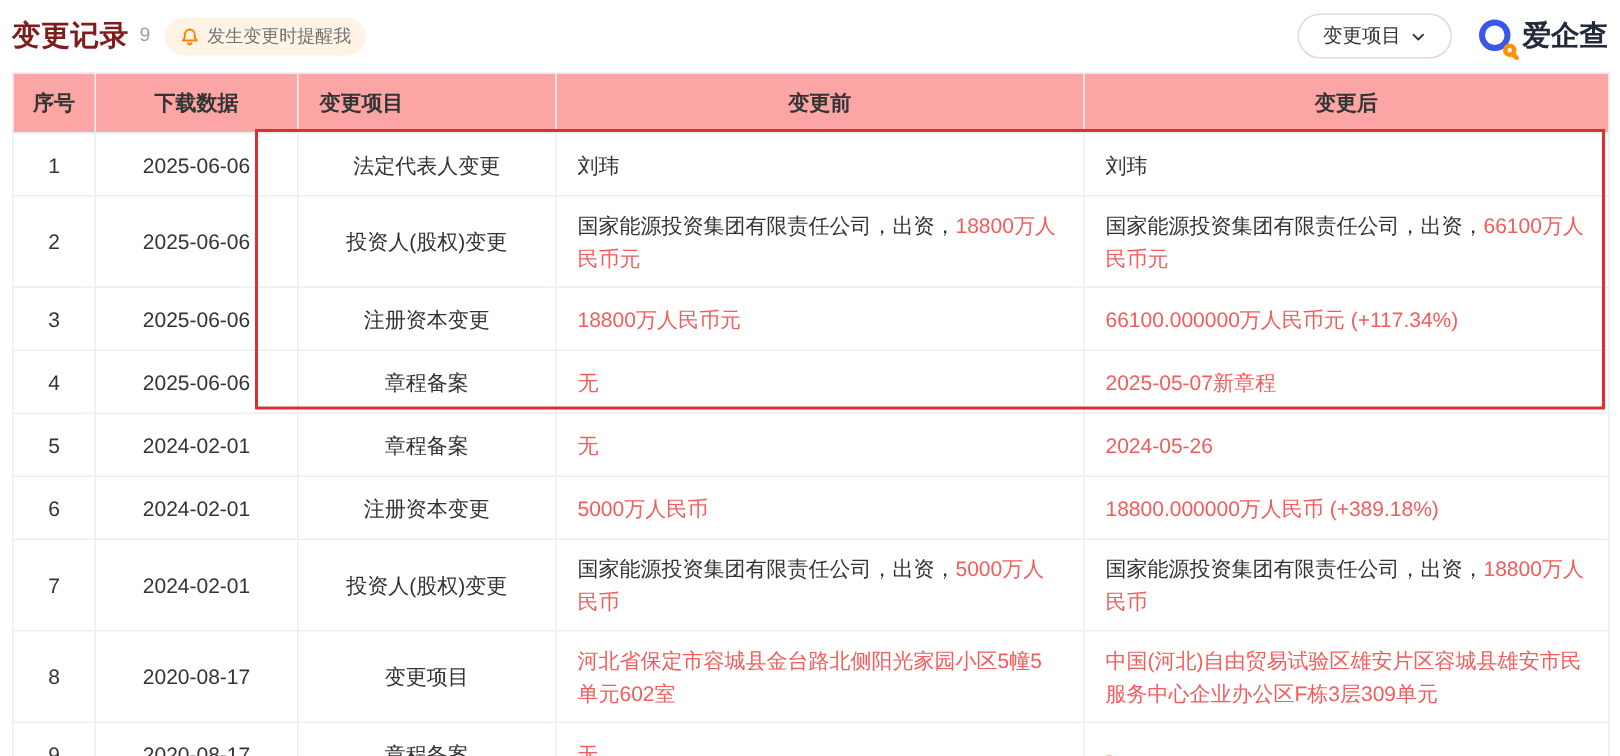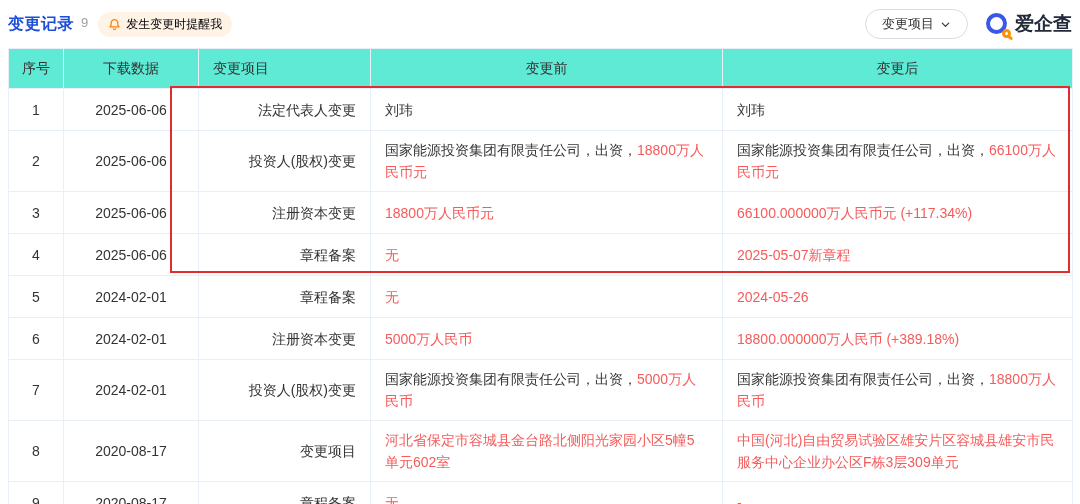--- a/index.html
+++ b/index.html
@@ -2,45 +2,45 @@
 <html><head>
 <meta charset="utf-8">
 <style>
   * { margin:0; padding:0; box-sizing:border-box; }
   html,body { width:1080px; height:504px; background:#fff;
     font-family:"Liberation Sans", sans-serif; color:#333; overflow:hidden; }
   .page { position:relative; width:1080px; height:504px; padding:8px 8px 0; }
 
   
   .topbar { display:flex; align-items:center; height:32px; }
-  .title { font-size:16px; font-weight:bold; color:#1d4ed8; letter-spacing:.5px; }
+  .title { font-size:19px; font-weight:bold; color:#7f1d1d; letter-spacing:.5px; }
   .count { font-size:13px; color:#9aa0a6; margin:0 10px 0 7px; position:relative; top:-2px; }
   .remind-pill { display:inline-flex; align-items:center; gap:5px; background:#fff3e6;
-    color:#000000; font-size:12px; padding:4px 10px; border-radius:13px; cursor:pointer; }
+    color:#737373; font-size:12px; padding:4px 10px; border-radius:13px; cursor:pointer; }
   .spacer { flex:1; }
   .pill-btn { display:inline-flex; align-items:center; gap:6px; background:#fff;
     border:1px solid #d8dce3; border-radius:16px; height:30px; padding:0 16px;
     font-size:13px; color:#333; margin-left:14px; cursor:pointer; }
   .brand { display:inline-flex; align-items:center; gap:5px; margin-left:18px; }
   .logo-ico { position:relative; width:24px; height:24px; }
   .logo-outer { position:absolute; left:0; top:1px; width:21px; height:21px;
     border:4px solid #3a57e8; border-radius:50%; }
   .logo-inner { position:absolute; right:-1px; bottom:-2px; width:9px; height:9px;
     border:3px solid #ff9100; border-radius:50%; background:#fff; }
   .logo-tail { position:absolute; right:-3px; bottom:-3px; width:6px; height:3px;
     background:#ff9100; border-radius:2px; transform:rotate(40deg); }
   .brand-name { font-size:19px; font-weight:bold; color:#232b3a;text-align:center; }
 
   
   table { width:1064px; margin-top:8px; border-collapse:collapse; table-layout:fixed; }
   th, td { border:1px solid #e9eff7; font-size:14px; }
-  thead th { background:#5eead4; height:40px; font-weight:normal; color:#333; text-align:center; }
+  thead th { background:#fca5a5; height:40px; font-weight:bold; color:#333; text-align:center; }
   td { background:#fff; height:42px; padding:8px 14px; line-height:22px; vertical-align:middle; }
   td.c-no, td.c-date { text-align:center; padding:8px 4px; }
-  th.w-item, td.c-item { text-align:right; }
+  th.w-item, td.c-item { text-align:center; }
   td.c-item { padding-left:14px; }
   thead th.w-item { text-align:left; padding-left:14px; }
   .red { color:#f55b5b; }
 
   
   .highlight-box { position:absolute; left:170px; top:86px; width:900px; height:187px;
     border:2px solid #e02e2e; pointer-events:none; z-index:5; }
 
   .bell-svg, .dl-svg, .chev-svg { display:block; }
 </style>

